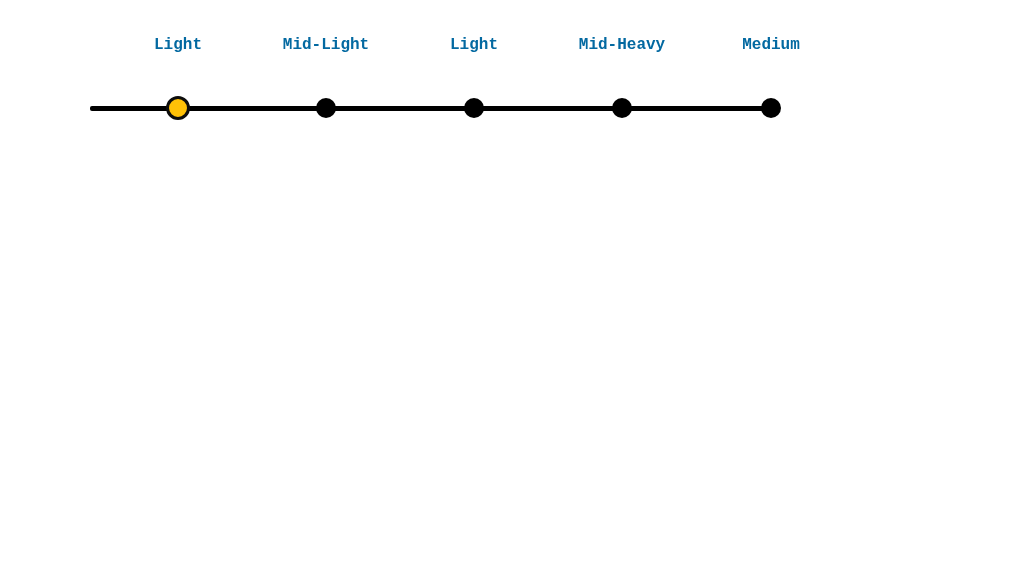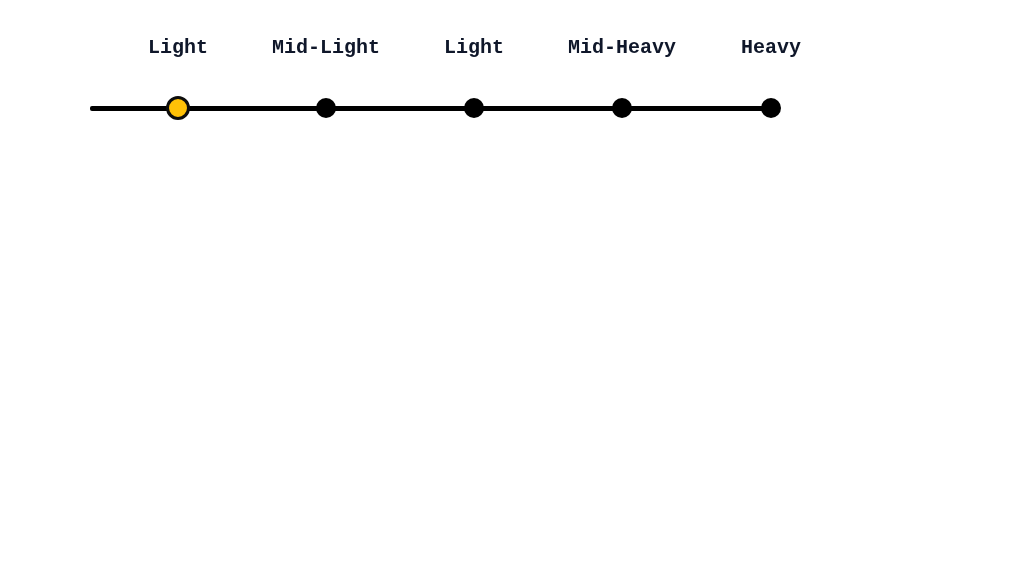--- a/index.html
+++ b/index.html
@@ -35,23 +35,23 @@
     top: 0;
     width: 0;
     height: 140px;
   }
   .stop-label {
     position: absolute;
     top: 36px;
     left: 0;
     transform: translateX(-50%);
     white-space: nowrap;
-    font-size: 20px;
+    font-size: 16px;
     font-weight: bold;
-    color: #0f172a;
+    color: #0369a1;
     letter-spacing: 0px;
   }
   .dot {
     position: absolute;
     top: 108px;
     left: 0;
     transform: translate(-50%, -50%);
     width: 20px;
     height: 20px;
     border-radius: 50%;
@@ -93,17 +93,17 @@
     <div class="stop-label">Light</div>
     <div class="dot"></div>
   </div>
 
   <div class="stop stop-3">
     <div class="stop-label">Mid-Heavy</div>
     <div class="dot"></div>
   </div>
 
   <div class="stop stop-4">
-    <div class="stop-label">Heavy</div>
+    <div class="stop-label">Medium</div>
     <div class="dot"></div>
   </div>
 
 </div>
 
 </body></html>

